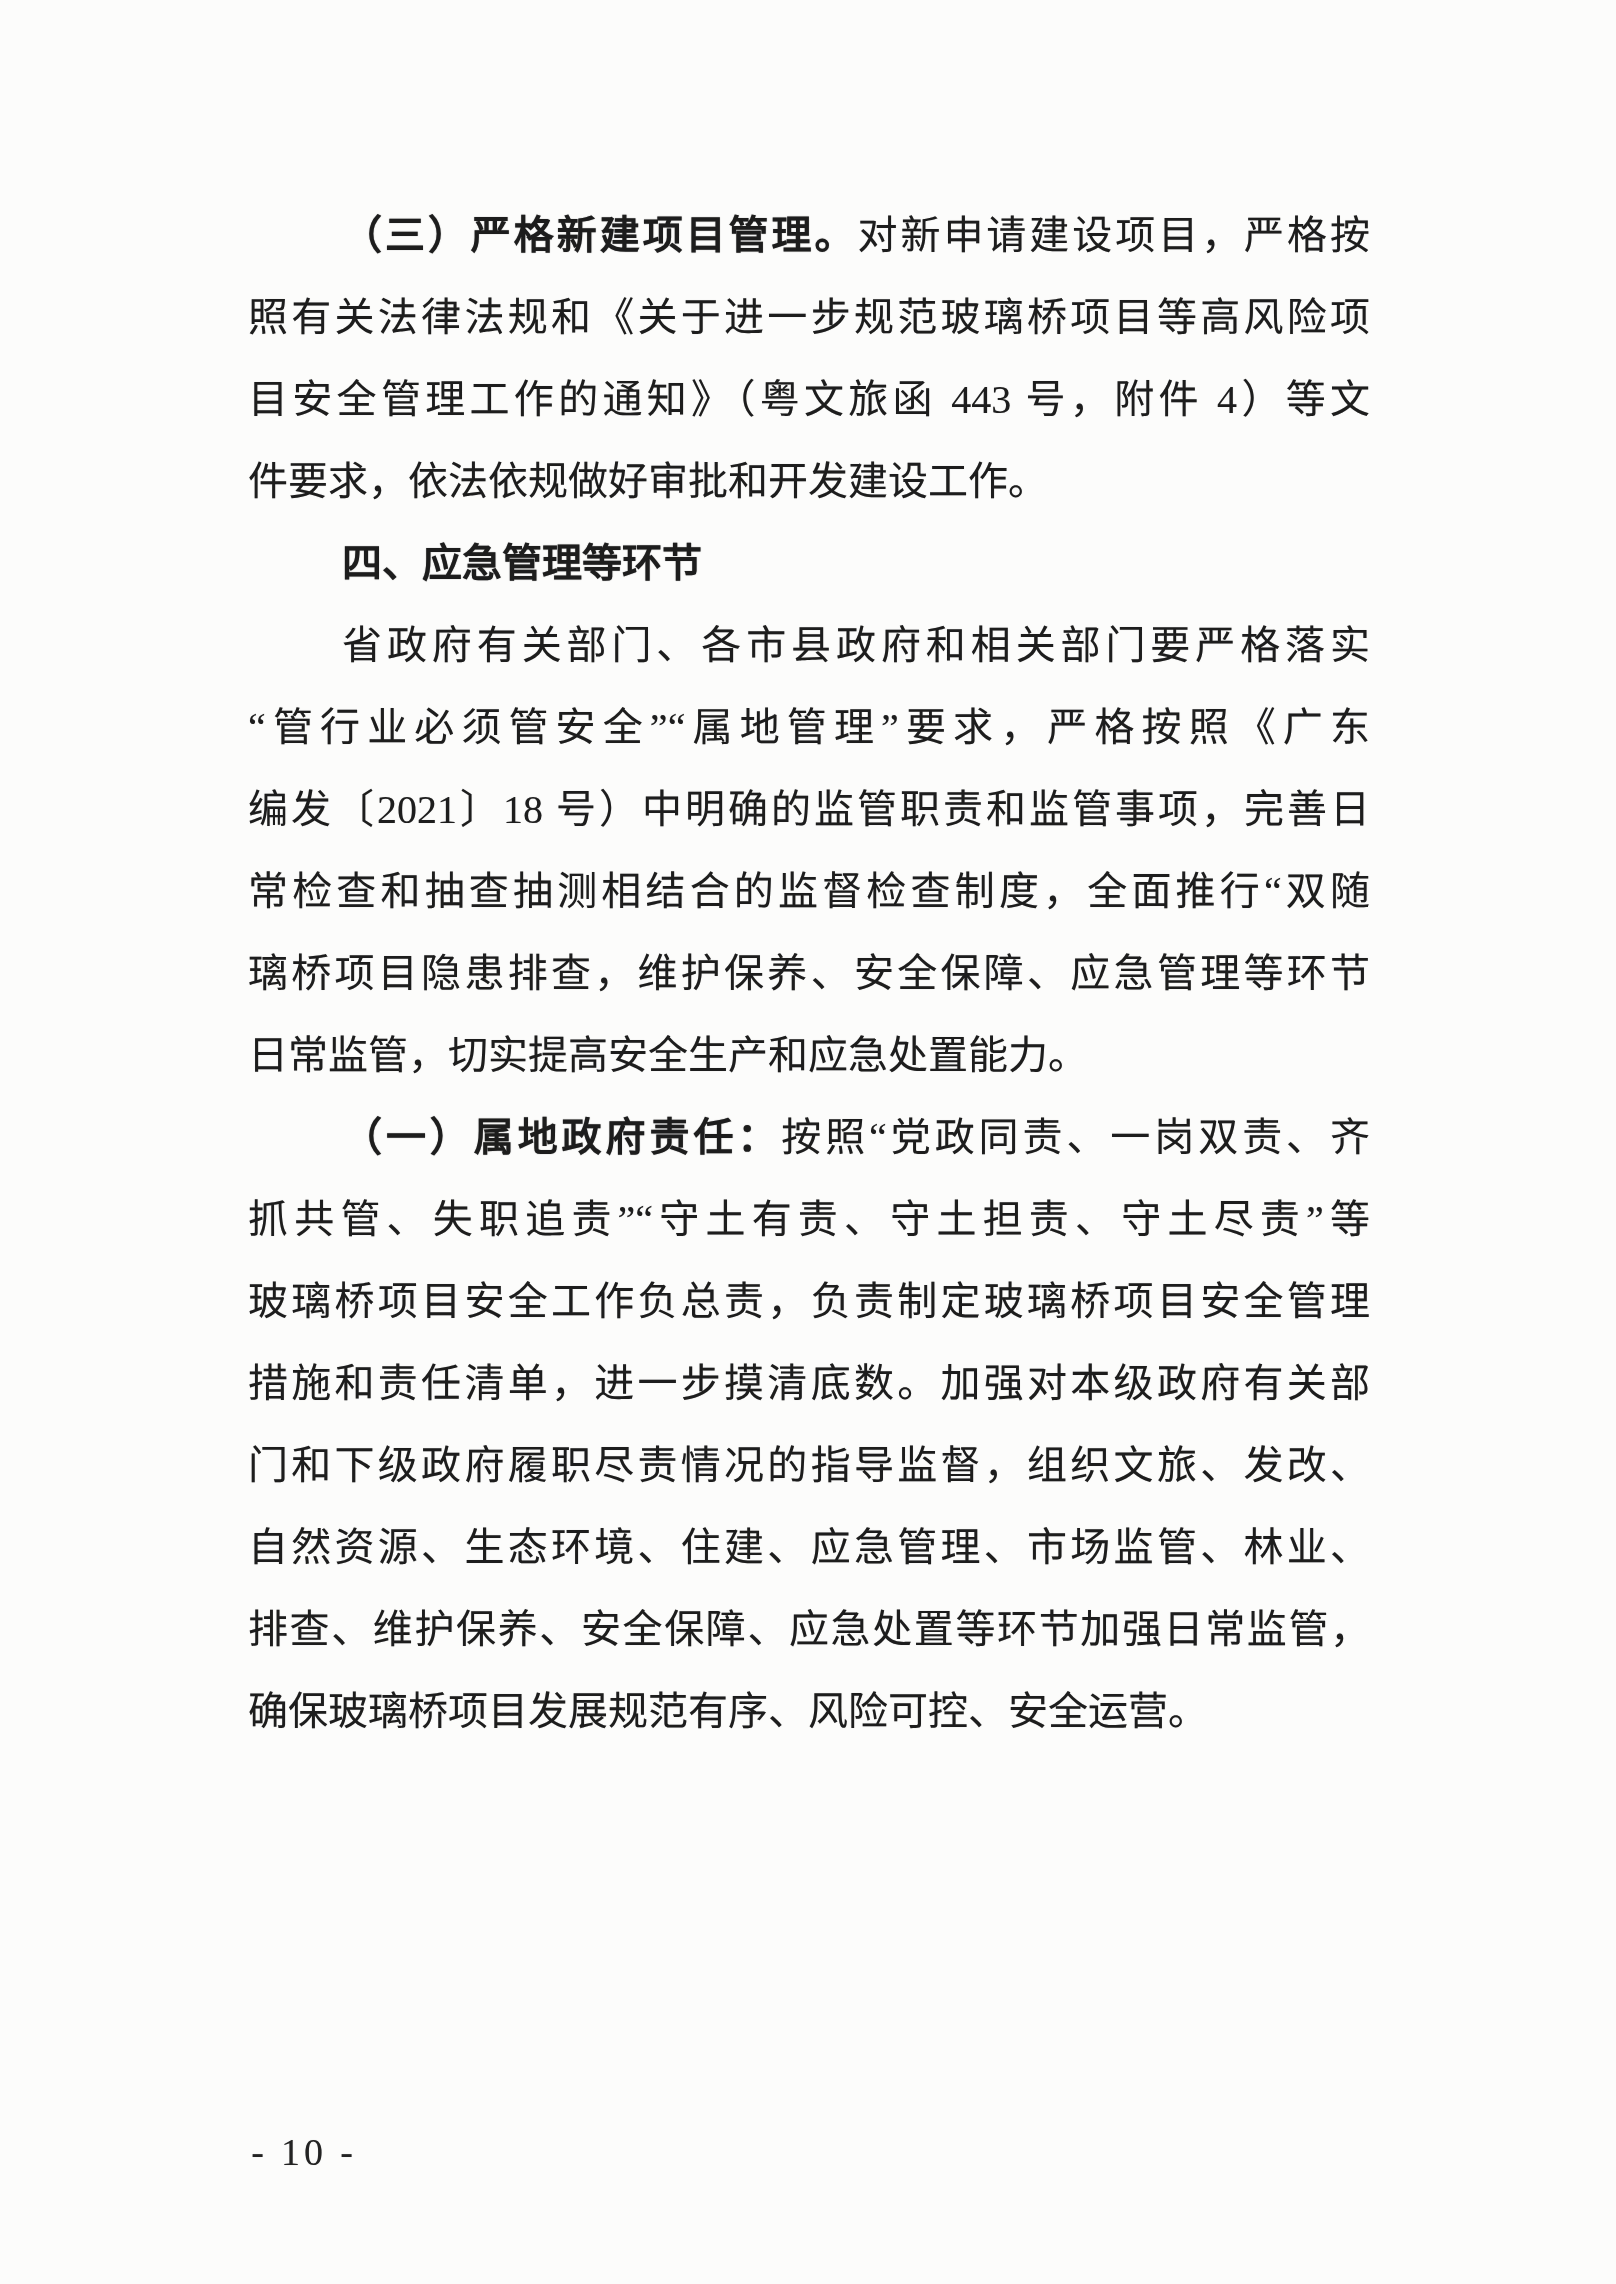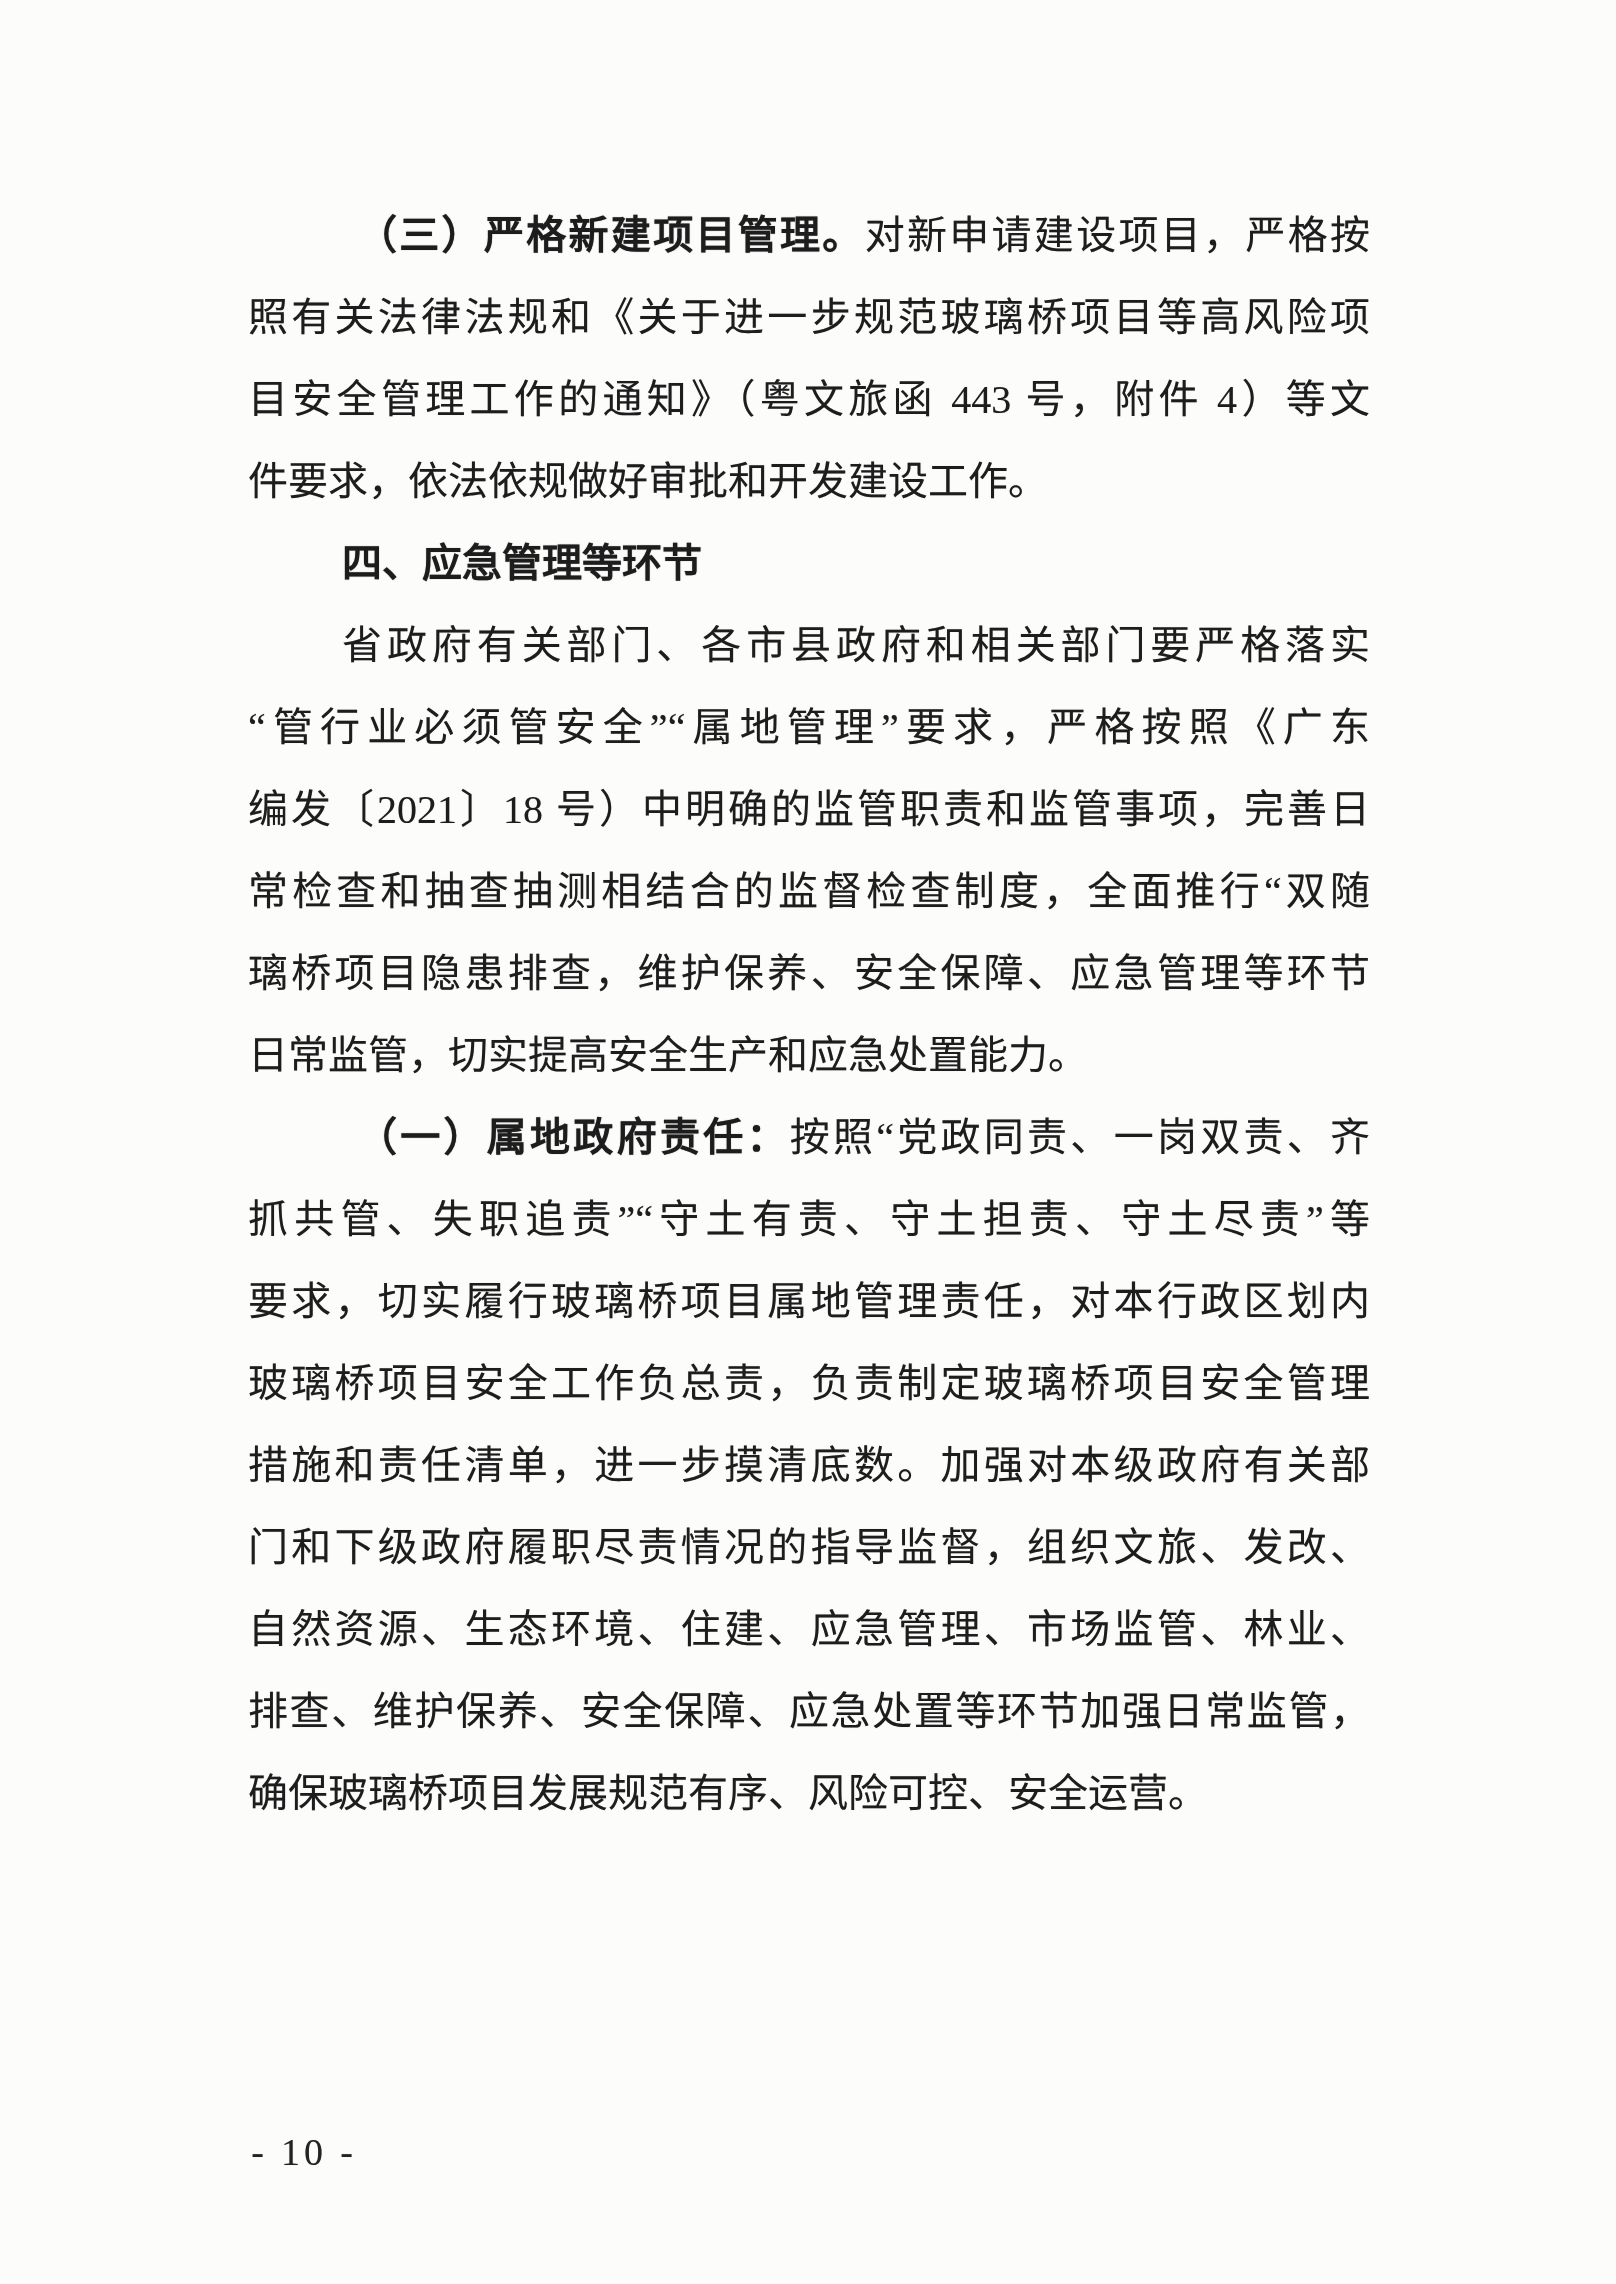--- a/index.html
+++ b/index.html
@@ -43,21 +43,20 @@
     text-indent: 94px;
   }
   .line.heading {
     font-weight: 700;
     text-align-last: left;
     text-shadow: 0 0 1px rgba(20,20,20,0.55);
   }
   .emph {
     font-weight: 700;
     text-shadow: 0 0 1px rgba(20,20,20,0.5);
-    margin-left: 15px;
   }
   .page-number {
     position: absolute;
     left: 242px;
     top: 2132px;
     width: 124px;
     height: 40px;
     line-height: 40px;
     text-align: center;
     font-size: 38px;
@@ -77,21 +76,20 @@
       <div class="line end">件要求，依法依规做好审批和开发建设工作。</div>
       <div class="line indent end heading">四、应急管理等环节</div>
       <div class="line indent">省政府有关部门、各市县政府和相关部门要严格落实</div>
       <div class="line">“管行业必须管安全”“属地管理”要求，严格按照《广东</div>
       <div class="line">编发〔2021〕18 号）中明确的监管职责和监管事项，完善日</div>
       <div class="line">常检查和抽查抽测相结合的监督检查制度，全面推行“双随</div>
       <div class="line">璃桥项目隐患排查，维护保养、安全保障、应急管理等环节</div>
       <div class="line end">日常监管，切实提高安全生产和应急处置能力。</div>
       <div class="line indent"><span class="emph">（一）属地政府责任：</span><span>按照“党政同责、一岗双责、齐</span></div>
       <div class="line">抓共管、失职追责”“守土有责、守土担责、守土尽责”等</div>
-      <div class="line">要求，切实履行玻璃桥项目属地管理责任，对本行政区划内</div>
       <div class="line">玻璃桥项目安全工作负总责，负责制定玻璃桥项目安全管理</div>
       <div class="line">措施和责任清单，进一步摸清底数。加强对本级政府有关部</div>
       <div class="line">门和下级政府履职尽责情况的指导监督，组织文旅、发改、</div>
       <div class="line">自然资源、生态环境、住建、应急管理、市场监管、林业、</div>
       <div class="line">排查、维护保养、安全保障、应急处置等环节加强日常监管，</div>
       <div class="line end">确保玻璃桥项目发展规范有序、风险可控、安全运营。</div>
     </main>
   <footer class="page-number">- 10 -</footer>
 </div>
 

